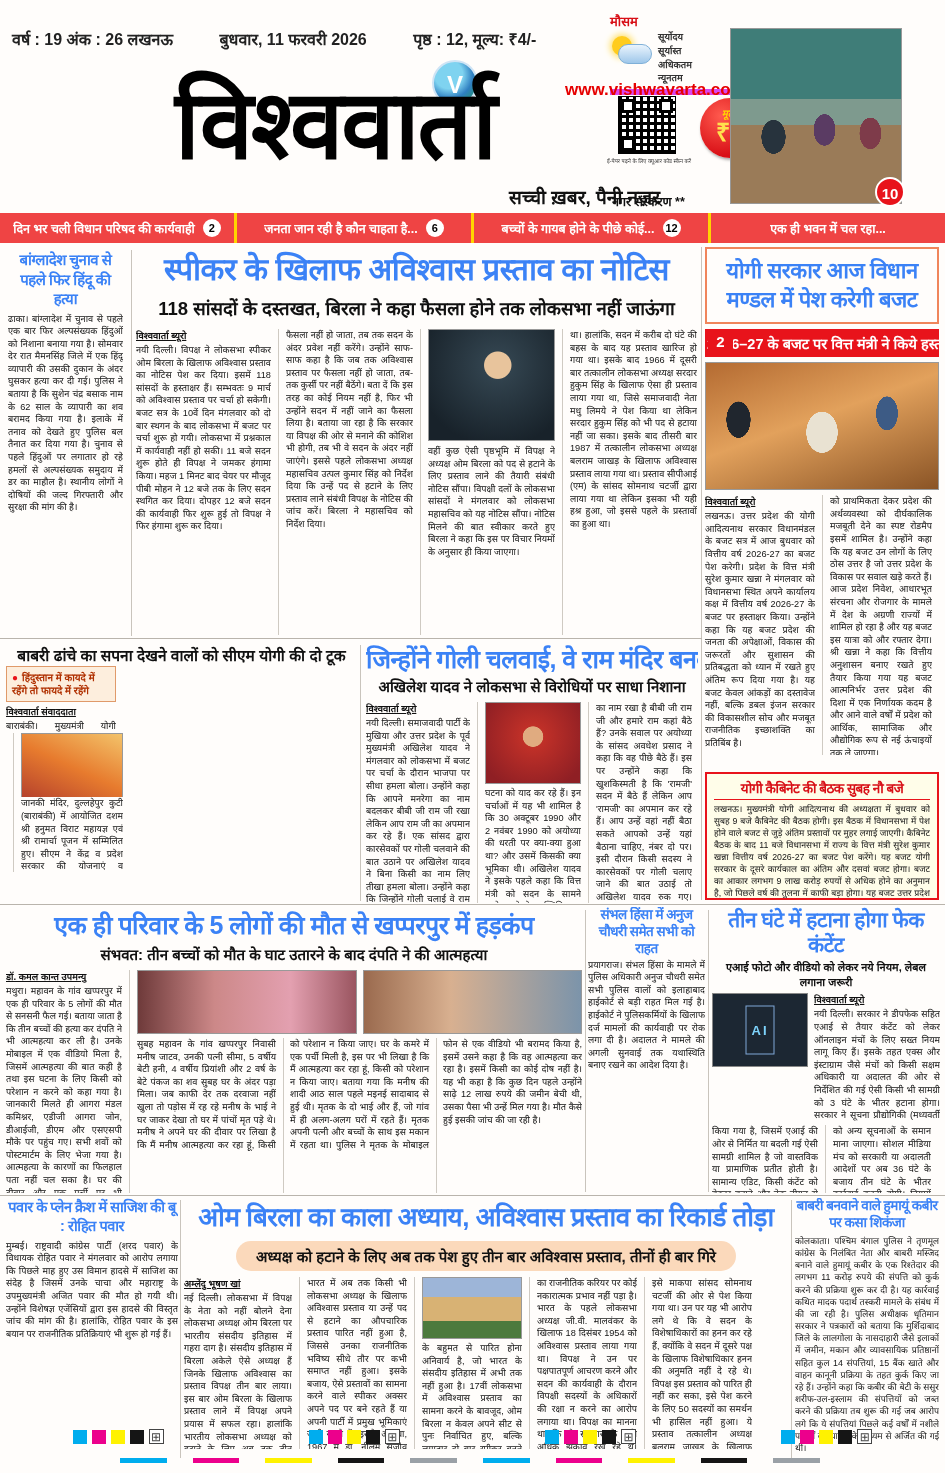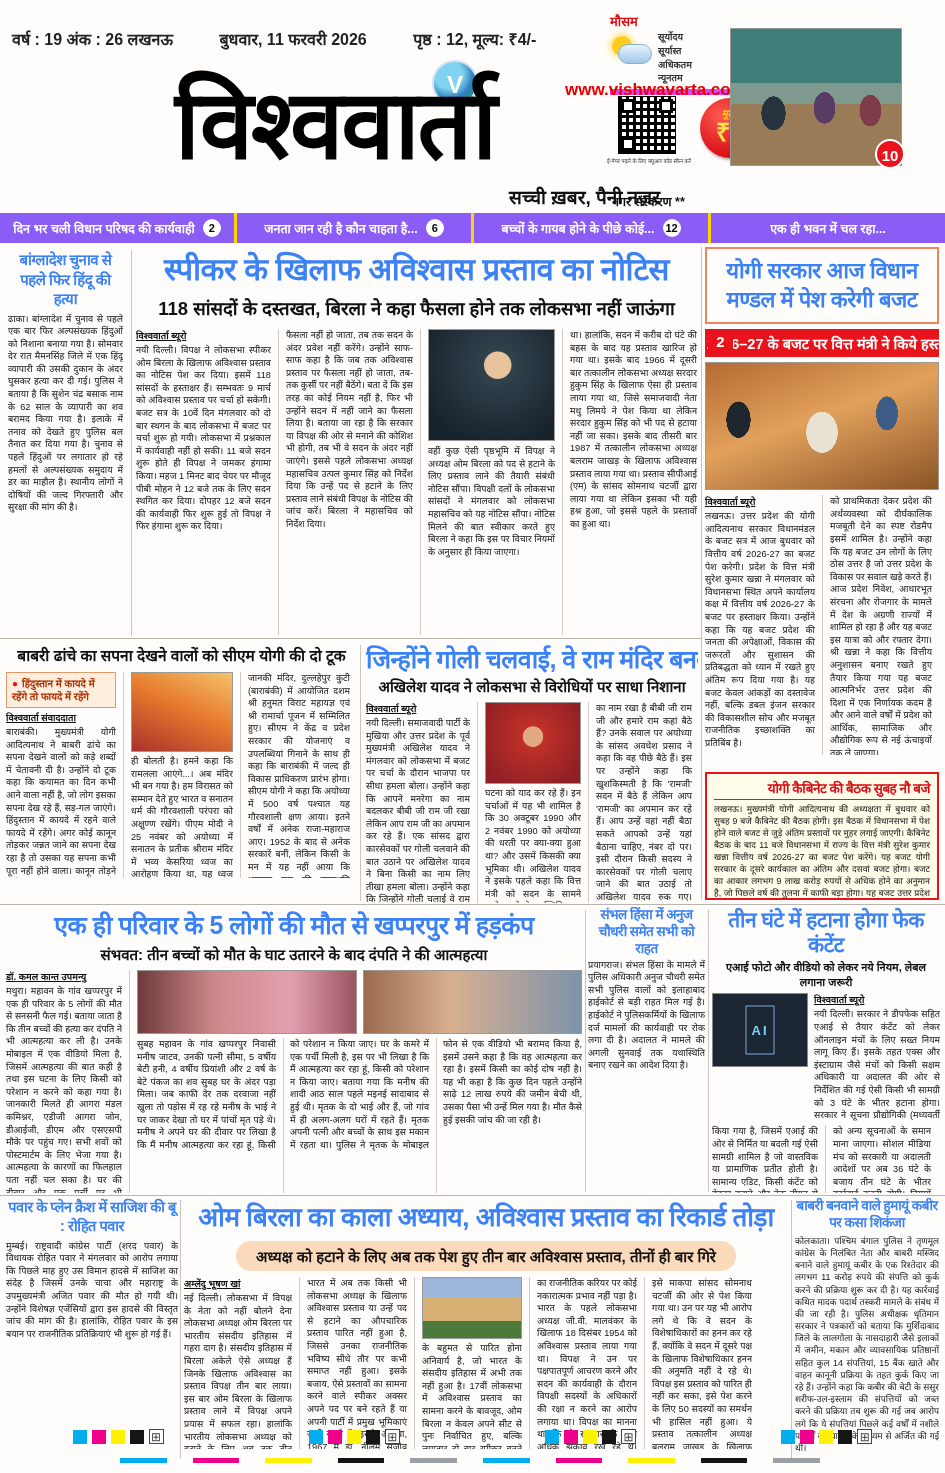--- a/index.html
+++ b/index.html
@@ -34,31 +34,31 @@
                          repeating-linear-gradient(90deg,#000 0 3px,transparent 3px 7px); background-blend-mode:multiply; }
   .qr i { position:absolute; width:14px; height:14px; border:3px solid #000; background:#fff; }
   .qr i.a{left:2px;top:2px} .qr i.b{right:2px;top:2px} .qr i.c{left:2px;bottom:2px}
   .qr-cap { position:absolute; left:606px; top:158px; width:86px; font-size:5.5px; text-align:center; color:#333; line-height:1.3; }
   .price { position:absolute; left:700px; top:98px; width:60px; height:60px; border-radius:50%;
            background:radial-gradient(circle at 35% 30%, #ff5a4e, #d80f16 70%); color:#fff; text-align:center;
            box-shadow:1px 2px 3px rgba(0,0,0,.35); }
   .price .pl { display:block; margin-top:8px; font-size:10px; font-weight:bold; color:#ffd400; font-style:italic; }
   .price .pv { display:block; font-size:25px; font-weight:bold; color:#ffe14d; line-height:1; }
   .edition { position:absolute; left:612px; top:193px; font-size:12.5px; font-weight:bold; color:#111; }
-  .hdr-photo { position:absolute; left:730px; top:28px; width:172px; height:138px; border:1px solid #999;
+  .hdr-photo { position:absolute; left:730px; top:28px; width:172px; height:176px; border:1px solid #999;
     background:
       radial-gradient(ellipse 20px 28px at 25% 62%, #27333d 60%, transparent 61%),
       radial-gradient(ellipse 18px 26px at 55% 58%, #5a3b63 60%, transparent 61%),
       radial-gradient(ellipse 18px 26px at 82% 60%, #7e3b4a 60%, transparent 61%),
       linear-gradient(180deg,#3f7d78 0 40%, #7e9a8e 40% 55%, #9a7b58 55% 100%); }
   .pgbadge { position:absolute; right:-4px; bottom:-4px; width:30px; height:30px; border-radius:50%;
              background:#e8131b; color:#fff; font-weight:bold; font-size:15px; text-align:center; line-height:30px; border:2px solid #fff; }
 
   
-  .teasers { position:absolute; left:0; top:213px; width:945px; height:30px; background:#8b5cf6; display:flex; align-items:center; }
+  .teasers { position:absolute; left:0; top:213px; width:945px; height:30px; background:#ef4444; display:flex; align-items:center; }
   .teaser { flex:1; display:flex; align-items:center; justify-content:center; color:#fff; font-weight:bold;
             font-size:12.5px; height:100%; padding:0 6px; white-space:nowrap; overflow:hidden; }
   .teaser + .teaser { border-left:3px solid #ffd400; }
   .tnum { display:inline-block; width:18px; height:18px; margin-left:8px; border-radius:50%;
           background:#fff; color:#000; font-size:11px; line-height:18px; text-align:center; flex:0 0 18px; }
 
   
   .sec { position:absolute; overflow:hidden; }
   .hl { font-weight:bold; color:#3b82f6; text-align:center; letter-spacing:-0.5px; }
   .sub { font-weight:bold; color:#111; text-align:center; }
@@ -92,27 +92,27 @@
   .yogi-ph { width:100%; height:128px; margin-top:5px;
     background:
       radial-gradient(ellipse 26px 34px at 50% 55%, #e9e2d2 60%, transparent 61%),
       radial-gradient(ellipse 20px 30px at 14% 45%, #20262e 60%, transparent 61%),
       radial-gradient(ellipse 18px 28px at 78% 40%, #3d5b85 60%, transparent 61%),
       linear-gradient(160deg,#b46b32,#e2a15c 45%,#8a5426); }
   .yogi .cols { margin-top:5px; height:260px; }
   .yogi .c { width:110px; }
 
   .cabinet { left:705px; top:772px; width:234px; height:128px; border:2px solid #e8131b; background:#fffde9; padding:5px 7px; }
-  .cabinet .hl { color:#d80f16; font-size:13.5px; text-align:right; border-bottom:1px solid #e8131b; padding-bottom:2px; margin-bottom:3px; }
+  .cabinet .hl { color:#d80f16; font-size:13.5px; text-align:center; border-bottom:1px solid #e8131b; padding-bottom:2px; margin-bottom:3px; }
   .cabinet .bt { font-size:8.8px; height:100px; }
 
   .kayamat { left:6px; top:641px; width:351px; height:262px; }
   .kayamat .hl { font-size:26px; white-space:nowrap; }
   .kayamat .sub { font-size:15.5px; margin-top:3px; white-space:nowrap; }
-  .kayamat .cols { margin-top:6px; height:206px; }
+  .kayamat .cols { margin-top:0; height:206px;flex-direction:column; }
   .kayamat .c { width:110px; }
   .quote { border:1px solid #e09a6a; background:#fdeedd; font-size:10px; font-weight:bold; color:#b03000;
            padding:4px 5px; margin-bottom:3px; line-height:1.3; }
   .quote::before { content:"●"; color:#e8131b; margin-right:4px; }
   .kay-ph { width:100%; height:80px; margin-bottom:3px;
     background:linear-gradient(25deg,#a8322c,#e77b2e 55%,#f3c36a); }
 
   .akhilesh { left:366px; top:641px; width:332px; height:262px; }
   .akhilesh .hl { font-size:25px; white-space:nowrap; }
   .akhilesh .sub { font-size:15px; margin-top:1px; white-space:nowrap; }

